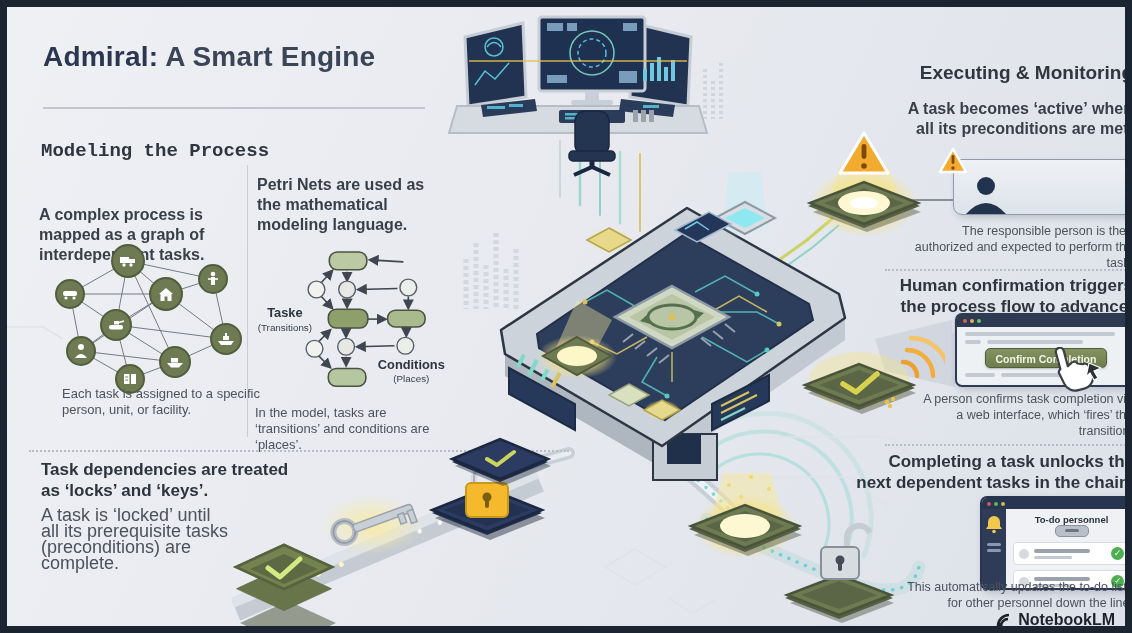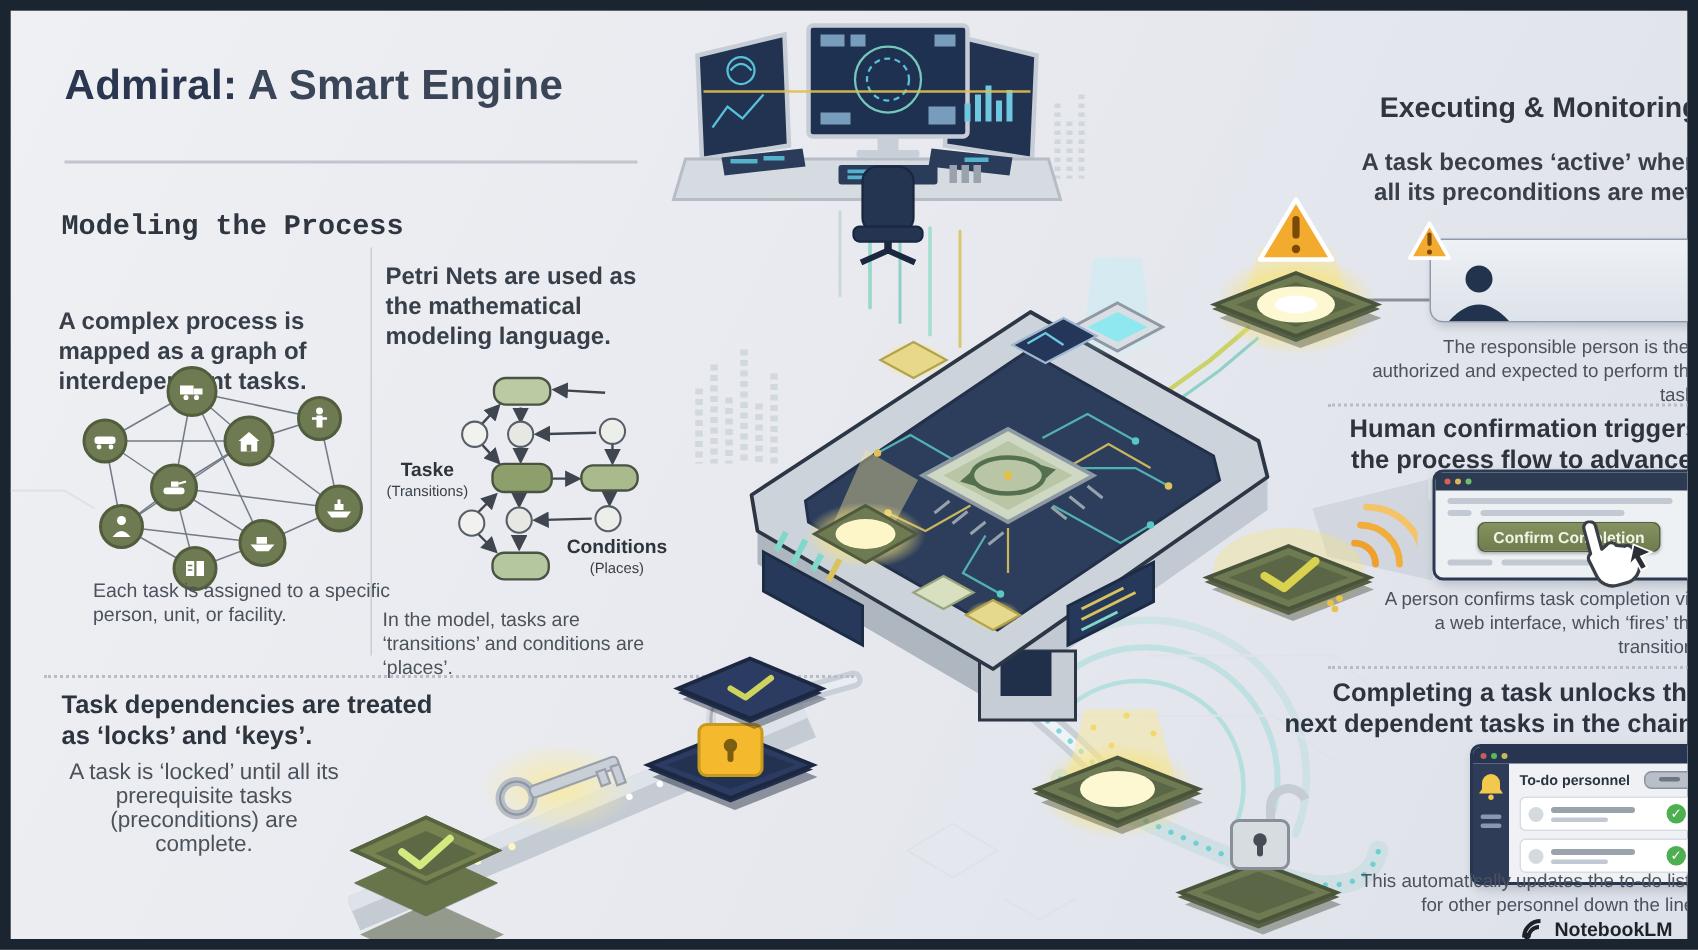--- a/index.html
+++ b/index.html
@@ -27,27 +27,27 @@
   .dot{width:4px;height:4px;border-radius:50%;}
   .gline{background:#c2c9d2;border-radius:2px;}
   .confirm-btn{display:block;margin:4px auto 0;width:122px;height:20px;background:linear-gradient(#83925f,#6f7d4e);
     border:1.5px solid #525e3c;border-radius:5px;color:#f1f4e7;font-size:10.5px;font-weight:700;line-height:18px;text-align:center;
     font-family:inherit;box-shadow:0 1px 2px rgba(0,0,0,.25);}
   
   .todo{left:973px;top:489px;width:154px;height:90px;background:#eff1f4;border:2px solid #273550;border-radius:7px;overflow:hidden;box-shadow:2px 3px 7px rgba(40,50,70,.2);}
   .todo .tbar{height:11px;background:#273550;display:flex;align-items:center;gap:3px;padding-left:5px;}
   .todo .side{position:absolute;left:0;top:11px;bottom:0;width:24px;background:#2e3c57;}
   .todo .main{position:absolute;left:24px;top:11px;right:0;bottom:0;padding:5px 6px 0 7px;}
-  .todo-head{display:flex;align-items:center;justify-content:space-between;}
+  .todo-head{display:flex;align-items:center;justify-content:space-between;flex-direction:column;}
   .todo-title{font-size:9.5px;font-weight:700;color:#2a3140;}
   .pill{width:32px;height:10px;background:#b8bfc8;border:1px solid #8b939d;border-radius:5px;position:relative;}
   .pill:after{content:"";position:absolute;left:9px;top:2.5px;width:14px;height:3px;background:#6f7680;border-radius:2px;}
   .trow{margin-top:5px;height:21px;background:#fff;border:1px solid #d9dde3;border-radius:4px;display:flex;align-items:center;gap:5px;padding:0 5px;}
   .chk{margin-left:auto;width:13px;height:13px;border-radius:50%;background:#4caf50;color:#fff;font-size:9px;line-height:13px;text-align:center;font-weight:700;}
-  .wm{display:flex;align-items:center;gap:5px;font-size:13px;font-weight:700;color:#1d222a;}
+  .wm{display:flex;align-items:center;gap:5px;font-size:16px;font-weight:700;color:#1d222a;}
   svg{display:block;}
   text{font-family:"Liberation Sans","DejaVu Sans",sans-serif;}
 </style>
 </head>
 <body>
 
 <div class="stage">
 
   <svg class="abs" style="left:0;top:0;" width="1132" height="633" viewBox="0 0 1132 633">
 
@@ -244,21 +244,21 @@
     <text x="30" y="68" text-anchor="middle" font-size="13" font-weight="bold" fill="#2e343d">Taske</text>
     <text x="30" y="82" text-anchor="middle" font-size="10" fill="#3a404a">(Transitions)</text>
     <text x="158" y="120" text-anchor="middle" font-size="13" font-weight="bold" fill="#2e343d">Conditions</text>
     <text x="158" y="134" text-anchor="middle" font-size="10" fill="#3a404a">(Places)</text>
   </svg>
   <div class="abs cap" style="left:248px;top:398px;width:198px;">In the model, tasks are ‘transitions’ and conditions are ‘places’.</div>
 
   <div class="abs dotline" style="left:22px;top:443px;width:540px;"></div>
 
   <div class="abs rh" style="left:34px;top:452px;width:266px;text-align:left;">Task dependencies are treated as ‘locks’ and ‘keys’.</div>
-  <div class="abs cap" style="left:34px;top:500px;width:190px;font-size:15px;text-align:center;">A task is ‘locked’ until all its prerequisite tasks (preconditions) are complete.</div>
+  <div class="abs cap" style="left:34px;top:500px;width:190px;font-size:18px;">A task is ‘locked’ until all its prerequisite tasks (preconditions) are complete.</div>
 
   <svg class="abs" style="left:225px;top:428px;" width="345" height="200" viewBox="0 0 345 200">
     <defs>
       <radialGradient id="keyGlow" cx="50%" cy="50%" r="50%">
         <stop offset="0%" stop-color="#f9ea9e" stop-opacity=".9"></stop>
           <stop offset="100%" stop-color="#f9ea9e" stop-opacity="0"></stop>
       </radialGradient>
     </defs>
 
     <g transform="rotate(-23 150 110)">

